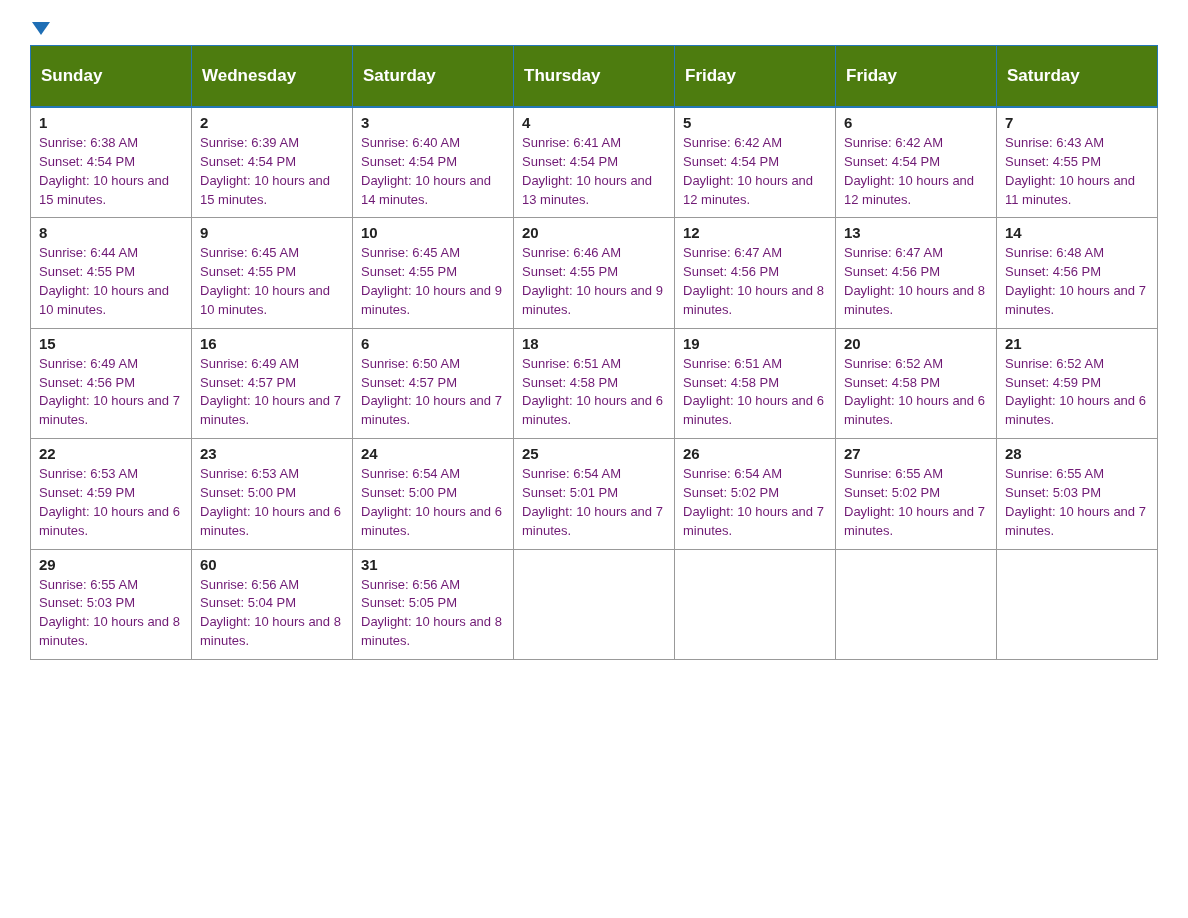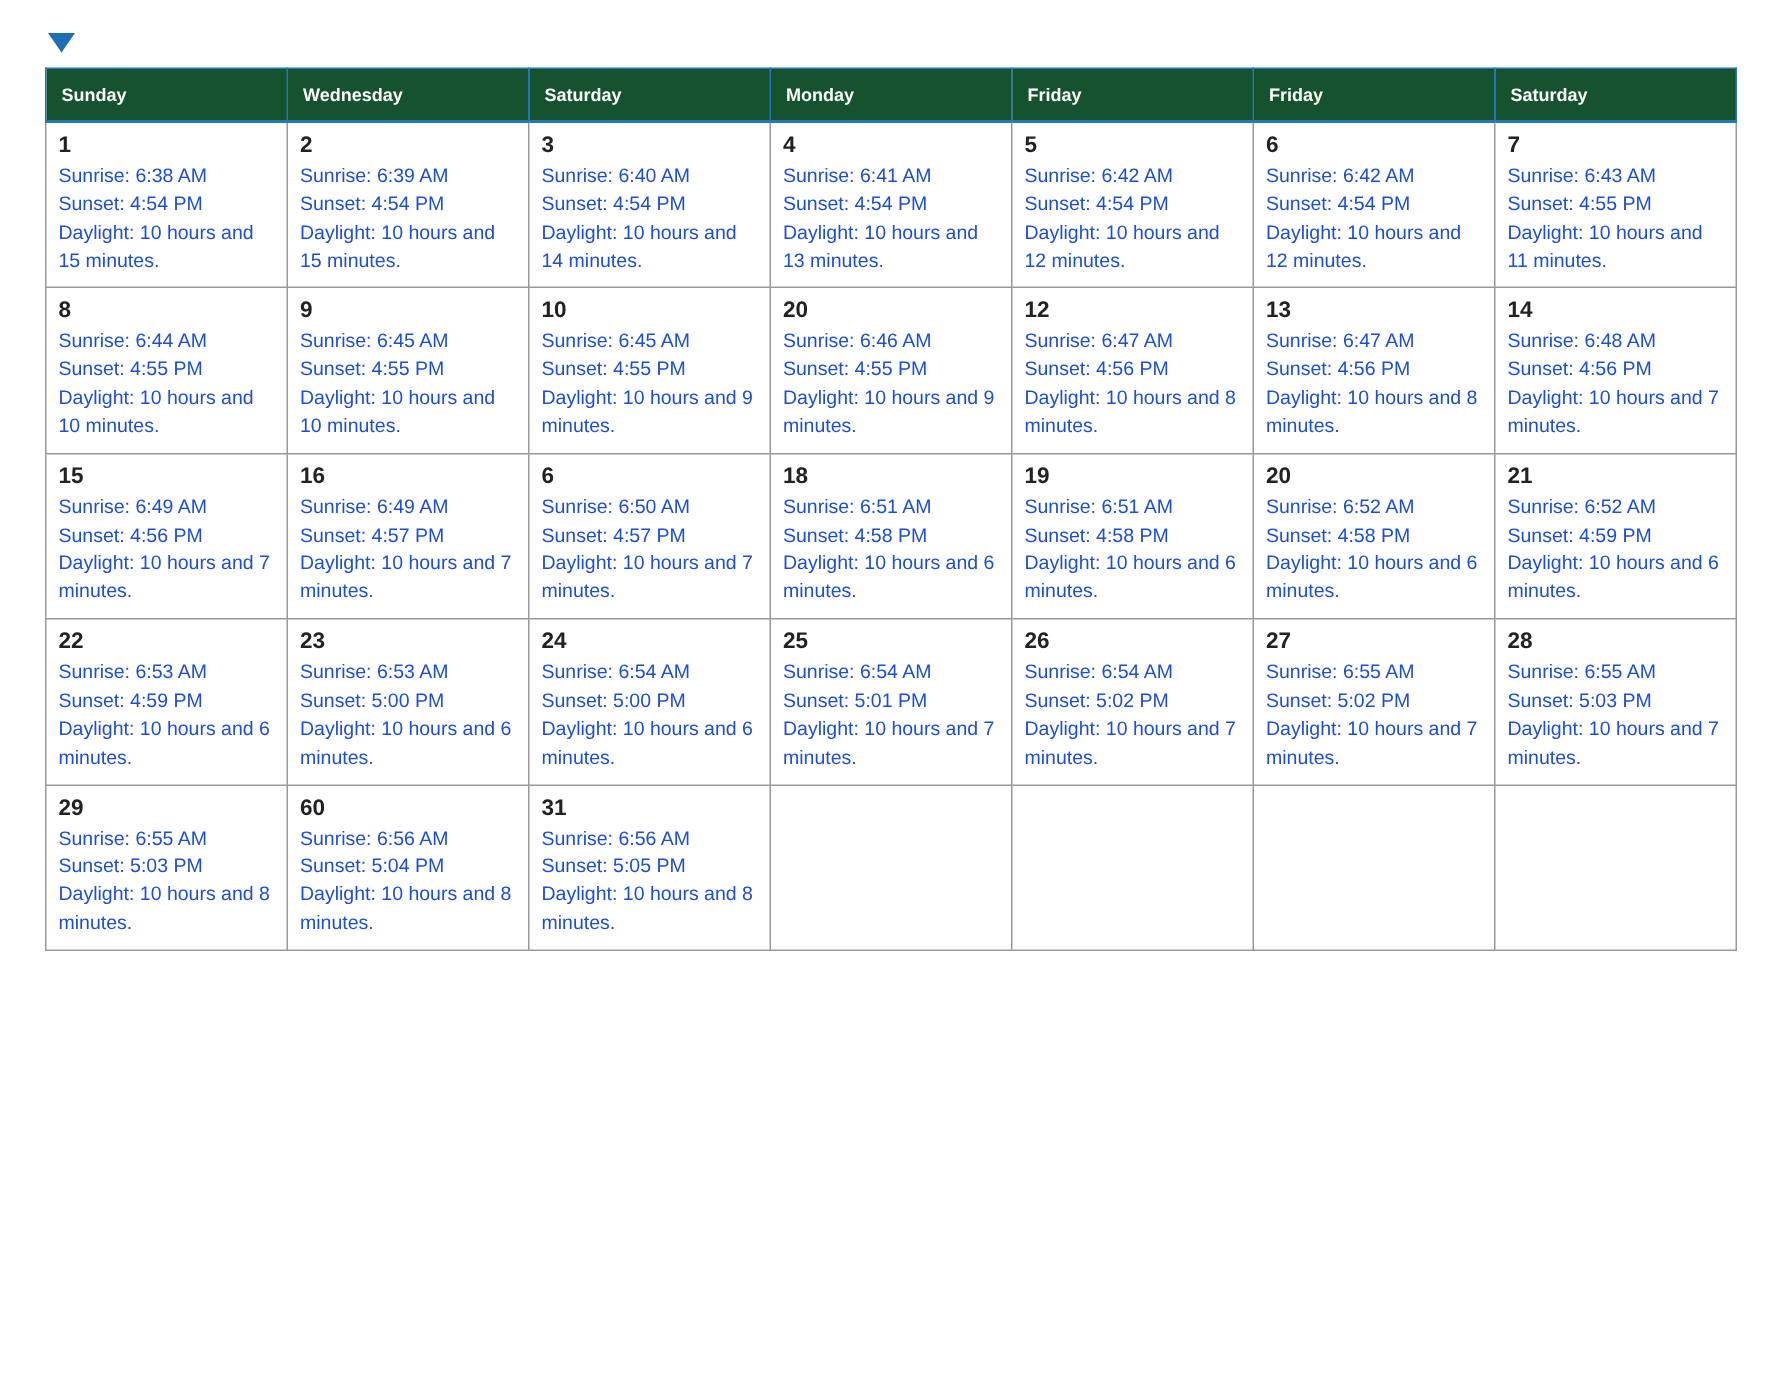--- a/index.html
+++ b/index.html
@@ -28,25 +28,25 @@
     .location-title {
       font-size: 22px;
       color: #444;
       margin-top: 4px;
     }
     table {
       width: 100%;
       border-collapse: collapse;
     }
     thead tr th {
-      background-color: #14532d;
+      background-color: #4d7c0f;
       color: #ffffff;
-      font-size: 12px;
+      font-size: 17px;
       font-weight: 600;
-      padding: 10px 10px;
+      padding: 20px 10px;
       text-align: left;
       border: 1px solid #2477b8;
     }
     tbody tr td {
       vertical-align: top;
       padding: 6px 8px 8px 8px;
       border: 1px solid #999;
       font-size: 13.5px;
       color: #222;
       width: calc(100% / 7);
@@ -54,21 +54,21 @@
     }
     tbody tr td .day-num {
       font-size: 15px;
       font-weight: bold;
       display: block;
       margin-bottom: 3px;
     }
     tbody tr td .day-info {
       font-size: 13px;
       line-height: 1.45;
-      color: #1d4ed8;
+      color: #701a75;
     }
     tbody tr:first-child td {
       border-top: 2px solid #2477b8;
     }
     tbody tr td.empty {
       background: #fff;
     }
     .logo-container {
       display: flex;
       flex-direction: column;
@@ -120,21 +120,21 @@
     <div class="location-title"></div>
   </div>
 </div>
 
 <table>
   <thead>
     <tr>
     <th>Sunday</th>
         <th>Wednesday</th>
         <th>Saturday</th>
-        <th>Monday</th>
+        <th>Thursday</th>
         <th>Friday</th>
         <th>Friday</th>
         <th>Saturday</th>
       </tr>
   </thead>
   <tbody id="calendar-body">
   <tr>
         <td><span class="day-num">1</span>
           <span class="day-info">Sunrise: 6:38 AM<br>Sunset: 4:54 PM<br>Daylight: 10 hours and 15 minutes.</span></td>
         <td><span class="day-num">2</span>

